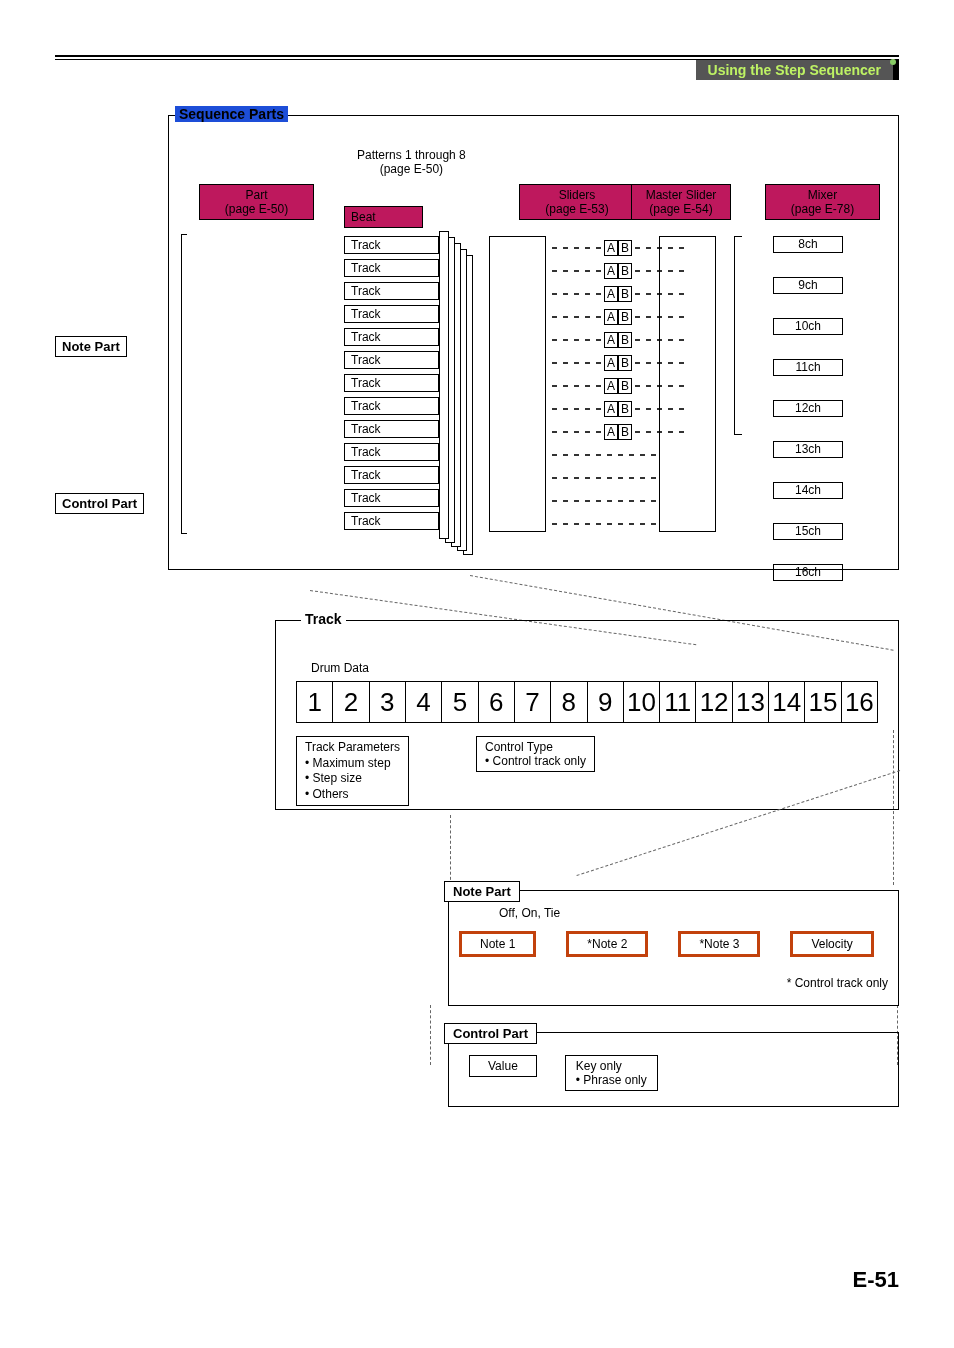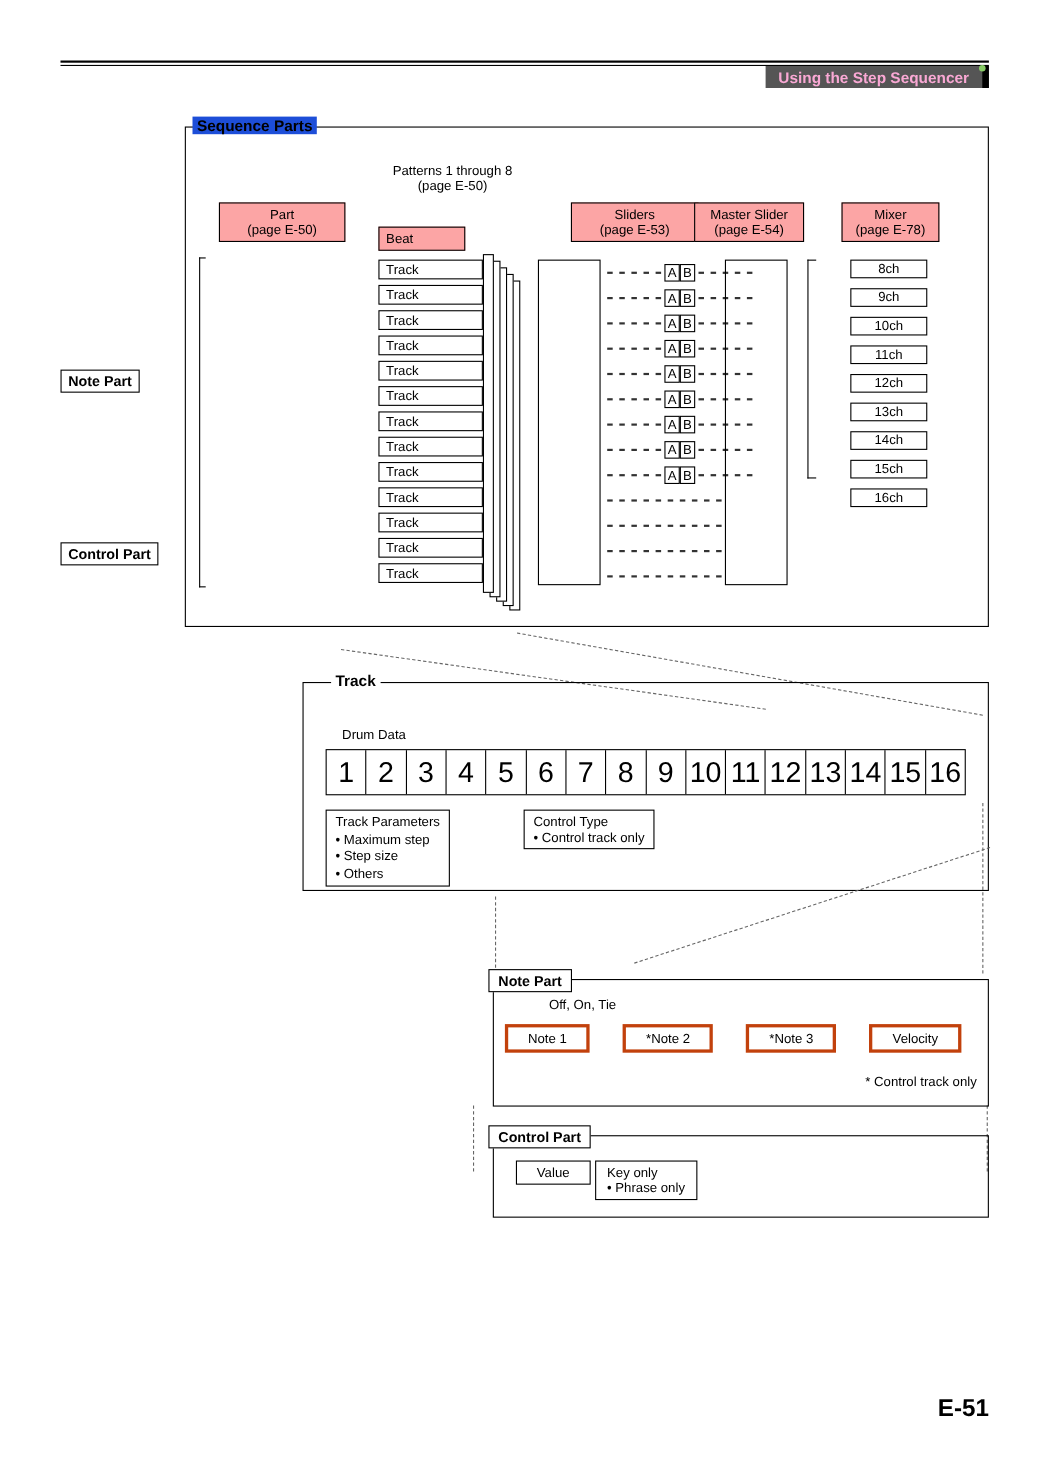--- a/index.html
+++ b/index.html
@@ -24,21 +24,21 @@
     top: 59px;
     left: 55px;
     right: 55px;
     border-top: 1px solid #000;
   }
   .header-bar {
     position: absolute;
     top: 60px;
     right: 55px;
     background: #555;
-    color: #f9a8d4;
+    color: #bef264;
     font-weight: bold;
     padding: 2px 12px;
     font-size: 14px;
     border-right: 6px solid #000;
   }
   .header-dot {
     position: absolute;
     top: 59px;
     right: 58px;
     width: 6px;
@@ -69,42 +69,42 @@
     top: 30px;
     left: 178px;
     background: #fff;
     padding: 2px 10px;
     text-align: center;
     font-size: 12px;
     z-index: 5;
   }
   .label-box {
     border: 1px solid #000;
-    background: #fca5a5;
+    background: #be185d;
     text-align: center;
     font-size: 12px;
     padding: 3px 6px;
   }
   .part-box {
     position: absolute;
     top: 68px;
     left: 30px;
     width: 115px;
   }
   .beat-box {
     position: absolute;
     top: 90px;
     left: 175px;
     width: 79px;
     text-align: left;
     padding-left: 6px;
   }
   .sliders-box { position: absolute; top: 68px; left: 350px; width: 116px; }
   .master-box { position: absolute; top: 68px; left: 462px; width: 100px; }
-  .mixer-box { position: absolute; top: 68px; left: 596px; width: 89px; }
+  .mixer-box { position: absolute; top: 68px; left: 596px; width: 115px; }
   .part-list {
     position: absolute;
     top: 120px;
     left: 15px;
   }
   .part-item {
     height: 23px;
     line-height: 23px;
     font-size: 12px;
   }
@@ -142,21 +142,21 @@
   .mixer-col-line { position: absolute; top: 120px; left: 565px; border-left: 1px solid #000; border-top:1px solid #000; border-bottom:1px solid #000; width: 8px; height: 199px;}
   .mixer-list { position: absolute; top: 120px; left: 604px; }
   .mixer-item {
     display: block;
     border: 1px solid #000;
     width: 70px;
     height: 17px;
     line-height: 15px;
     text-align: center;
     font-size: 12px;
-    margin-bottom: 9px;
+    margin-bottom: 24px;
   }
   .side-label {
     position: absolute;
     left: 55px;
     border: 1px solid #000;
     font-weight: bold;
     font-size: 13px;
     padding: 2px 6px;
     background: #fff;
   }
@@ -268,21 +268,21 @@
     left: 448px;
     right: 55px;
     border: 1px solid #000;
     height: 75px;
   }
   .cp-row {
     position: absolute;
     top: 22px;
     left: 20px;
     display: flex;
-    gap: 4px;
+    gap: 28px;
     align-items: flex-start;
   }
   .cp-box {
     border: 1px solid #000;
     padding: 3px 18px;
     font-size: 12px;
   }
   .page-num {
     position: absolute;
     bottom: 55px;

